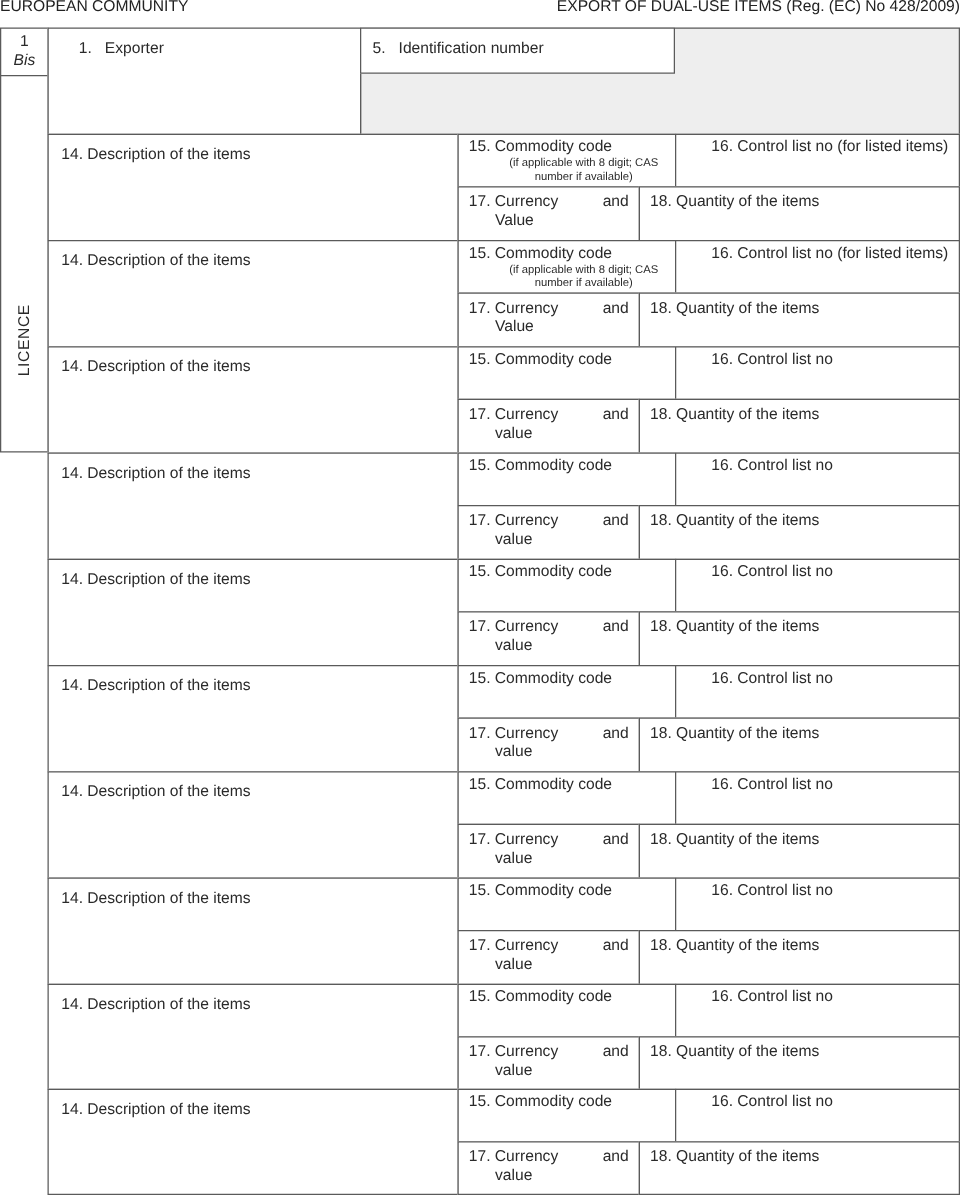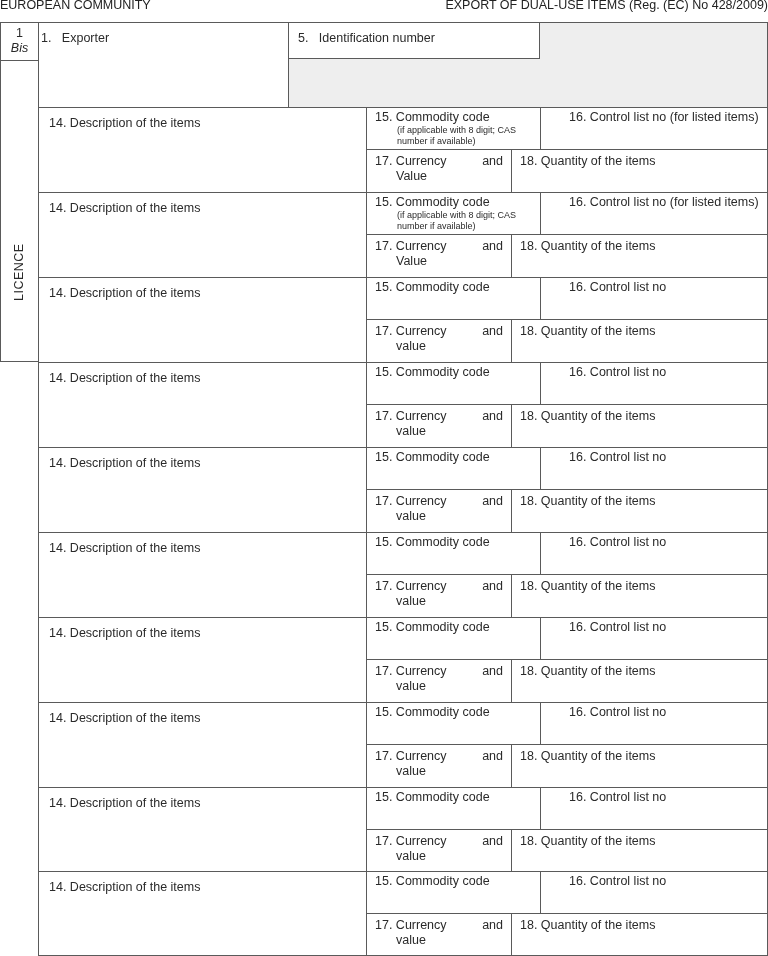--- a/index.html
+++ b/index.html
@@ -3,21 +3,21 @@
 <meta charset="utf-8">
 <style>
   html, body { margin:0; padding:0; background:#ffffff; }
   body { width:768px; height:956px; position:relative; overflow:hidden;
          font-family:"Liberation Sans", sans-serif; color:#2a2a2a; }
   .hdr { position:absolute; top:-2px; font-size:12.5px; color:#222; white-space:nowrap; }
   .hdr-left { left:0; }
   .hdr-right { right:0; }
   .cell { position:absolute; box-sizing:border-box; border:1px solid #5a5a5a; background:#fff; }
   .lbl { position:absolute; font-size:12.5px; color:#2a2a2a; white-space:nowrap; line-height:15px; }
-  .sub { position:absolute; font-size:9px; color:#2a2a2a; line-height:11px; }
+  .sub { position:absolute; font-size:9px; color:#2a2a2a; line-height:11px;text-align:center; }
   .gray { background:#eeeeee; }
   .licence { position:absolute; left:11px; top:240px; transform-origin:left top; transform:rotate(-90deg);
              font-size:12.5px; letter-spacing:0.5px; color:#2a2a2a; white-space:nowrap; }
   .cur-and { position:absolute; font-size:12.5px; line-height:15px; }
 </style>
 </head>
 <body>
 
 <div class="hdr hdr-left">EUROPEAN COMMUNITY</div>
 <div class="hdr hdr-right">EXPORT OF DUAL-USE ITEMS (Reg. (EC) No 428/2009)</div>
@@ -25,21 +25,21 @@
 <div class="cell" style="left:0;top:22px;width:39px;height:39px;">
   <div class="lbl" style="left:0;width:37px;text-align:center;top:3px;">1</div>
   <div class="lbl" style="left:0;width:37px;text-align:center;top:18px;font-style:italic;">Bis</div>
 </div>
 <div class="cell" style="left:0;top:60px;width:39px;height:302px;">
   <div class="licence">LICENCE</div>
 </div>
 
 <div class="cell gray" style="left:288px;top:22px;width:480px;height:86px;"></div>
 <div class="cell" style="left:38px;top:22px;width:251px;height:86px;">
-  <div class="lbl" style="left:2px;top:8px;white-space:pre;text-align:center;">1.   Exporter</div>
+  <div class="lbl" style="left:24px;top:8px;white-space:pre;text-align:center;">1.   Exporter</div>
 </div>
 <div class="cell" style="left:288px;top:22px;width:252px;height:37px;">
   <div class="lbl" style="left:9px;top:8px;white-space:pre;">5.   Identification number</div>
 </div>
 
 <div id="blocks">
     <div>
     <div class="cell" style="left: 38px; top: 107px; width: 329px; height: 86px;">
       <div class="lbl" style="left:10px;top:8px;">14. Description of the items</div>
     </div>

